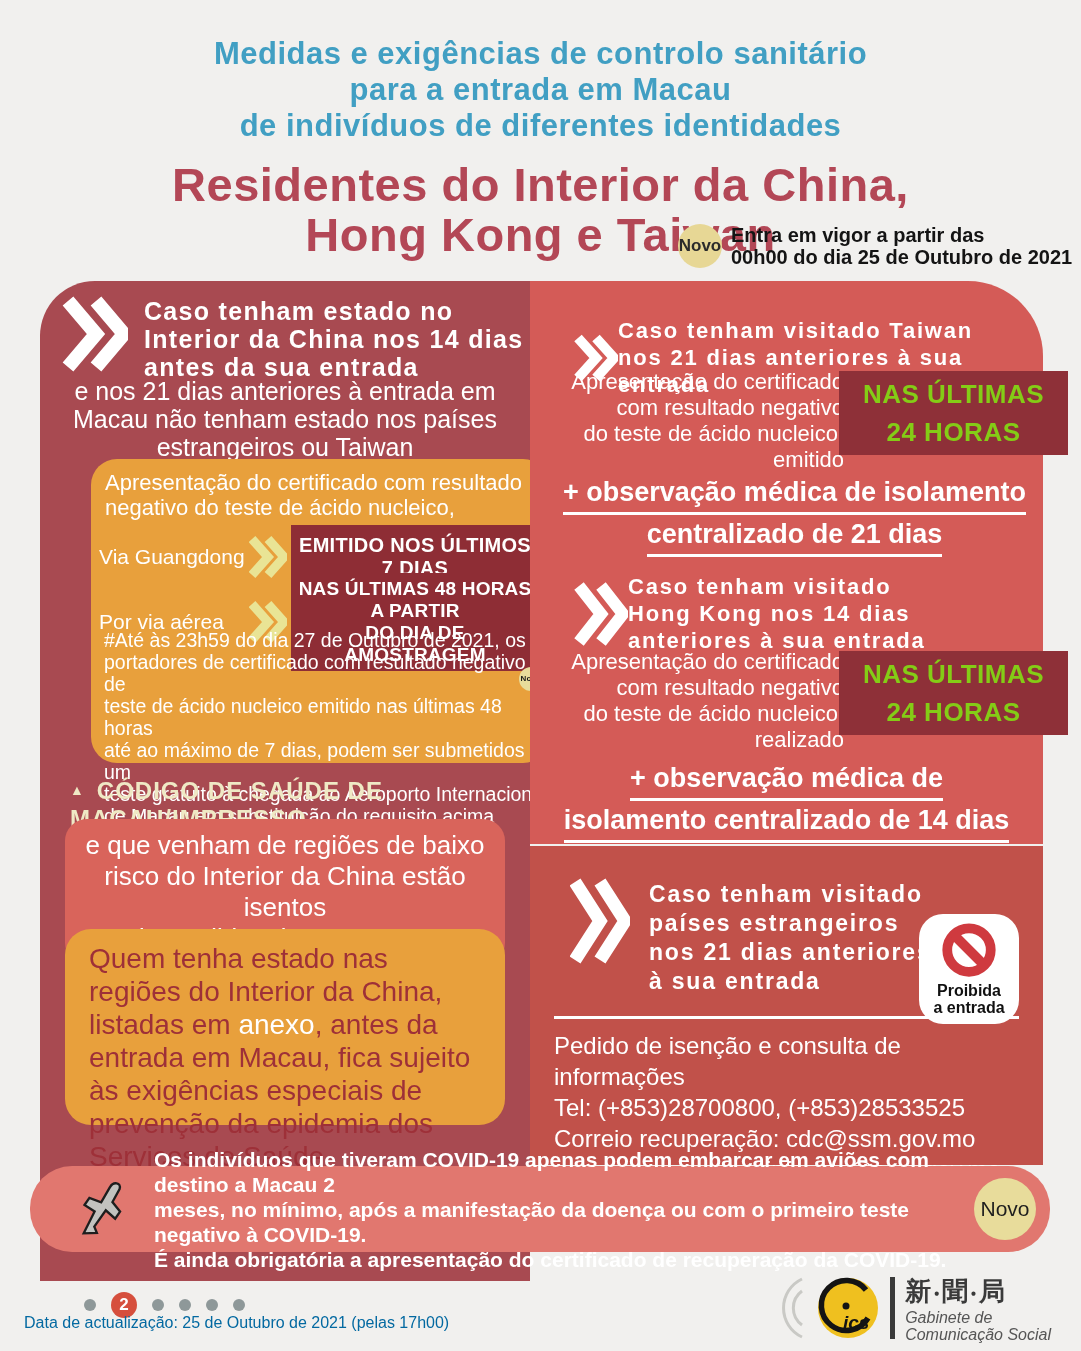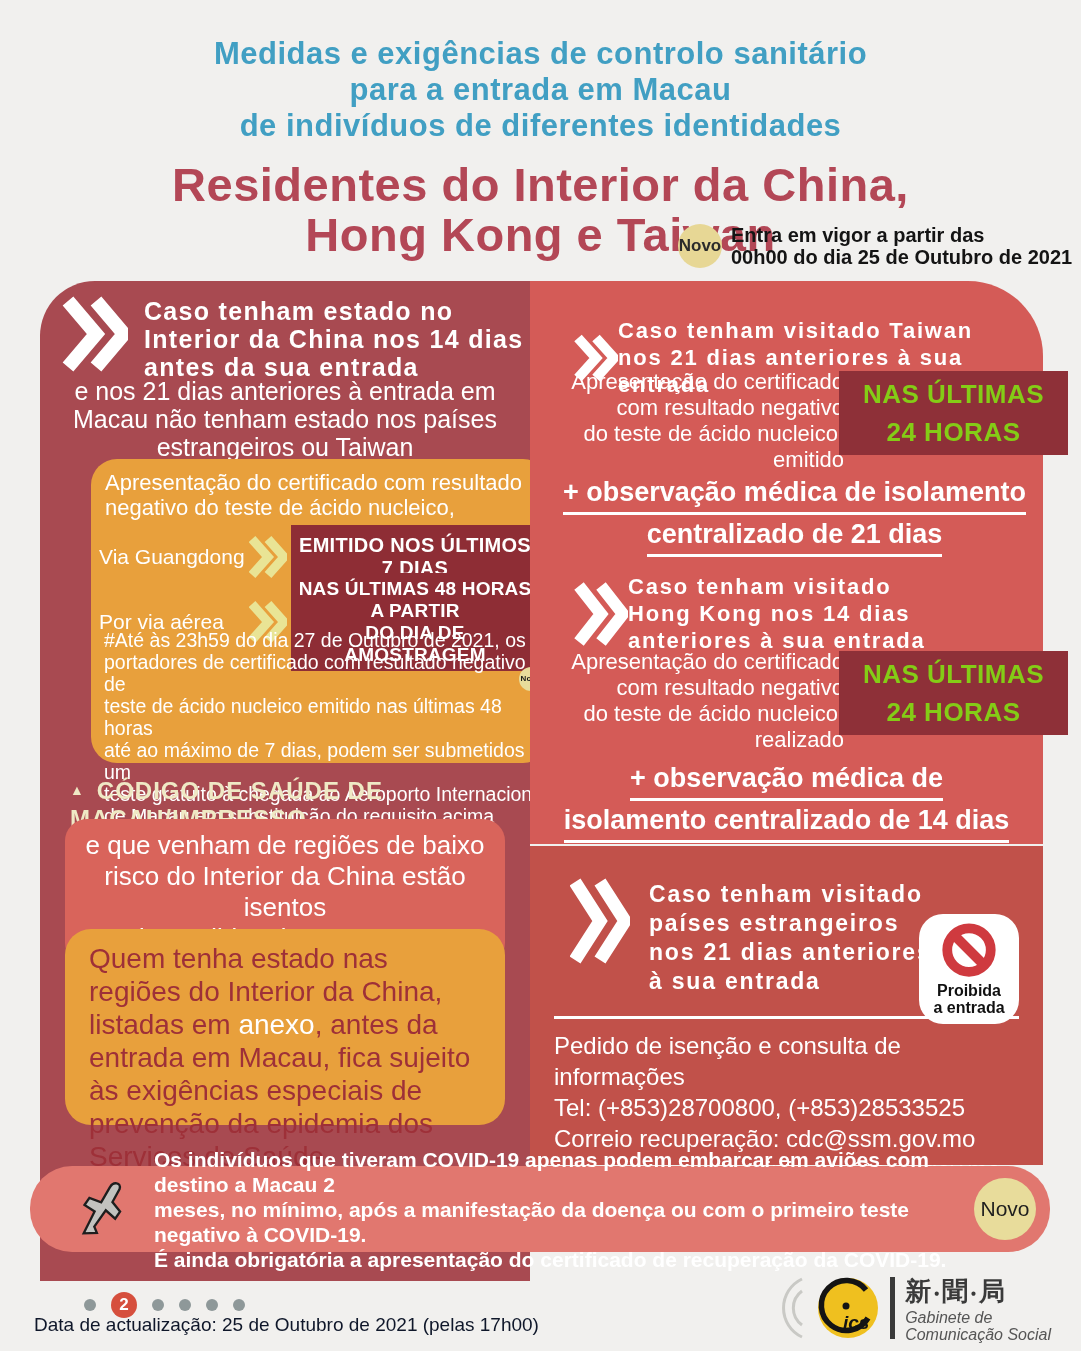--- a/index.html
+++ b/index.html
@@ -71,21 +71,21 @@
   
   .banner{position:absolute;left:30px;top:1166px;width:1020px;height:86px;background:#e1776f;border-radius:42px;color:#fff;display:flex;align-items:center;gap:24px;padding:0 14px 0 40px;box-sizing:border-box;}
   .plane{flex:none;transform:rotate(-6deg);}
   .banner-text{flex:1;font-size:21px;line-height:25px;font-weight:bold;}
   .novo-banner{width:62px;height:62px;border-radius:50%;background:#e8dc9b;color:#1e1e1e;display:flex;align-items:center;justify-content:center;font-size:21px;flex:none;}
 
   
   .dots{position:absolute;left:84px;top:1292px;display:flex;align-items:center;gap:15px;}
   .dot{width:12px;height:12px;border-radius:50%;background:#8e9899;}
   .dot-page{width:26px;height:26px;border-radius:50%;background:#d64f3d;color:#fff;font-weight:bold;font-size:17px;display:flex;align-items:center;justify-content:center;}
-  .update-date{position:absolute;left:34px;top:1314px;font-size:19px;color:#0f172a;}
+  .update-date{position:absolute;left:24px;top:1314px;font-size:16px;color:#0369a1;}
   .logo{position:absolute;right:30px;top:1272px;display:flex;align-items:center;gap:10px;}
   .logo-arcs{flex:none;}
   .logo-mark{position:relative;width:64px;height:64px;flex:none;}
   .logo-sep{width:5px;height:62px;background:#3a3a3a;flex:none;}
   .logo-cjk{font-size:26px;color:#3a3a3a;font-weight:bold;letter-spacing:2px;}
   .logo-latin{font-size:16px;line-height:17px;color:#555;font-style:italic;}
 </style>
 </head>
 <body>
 

